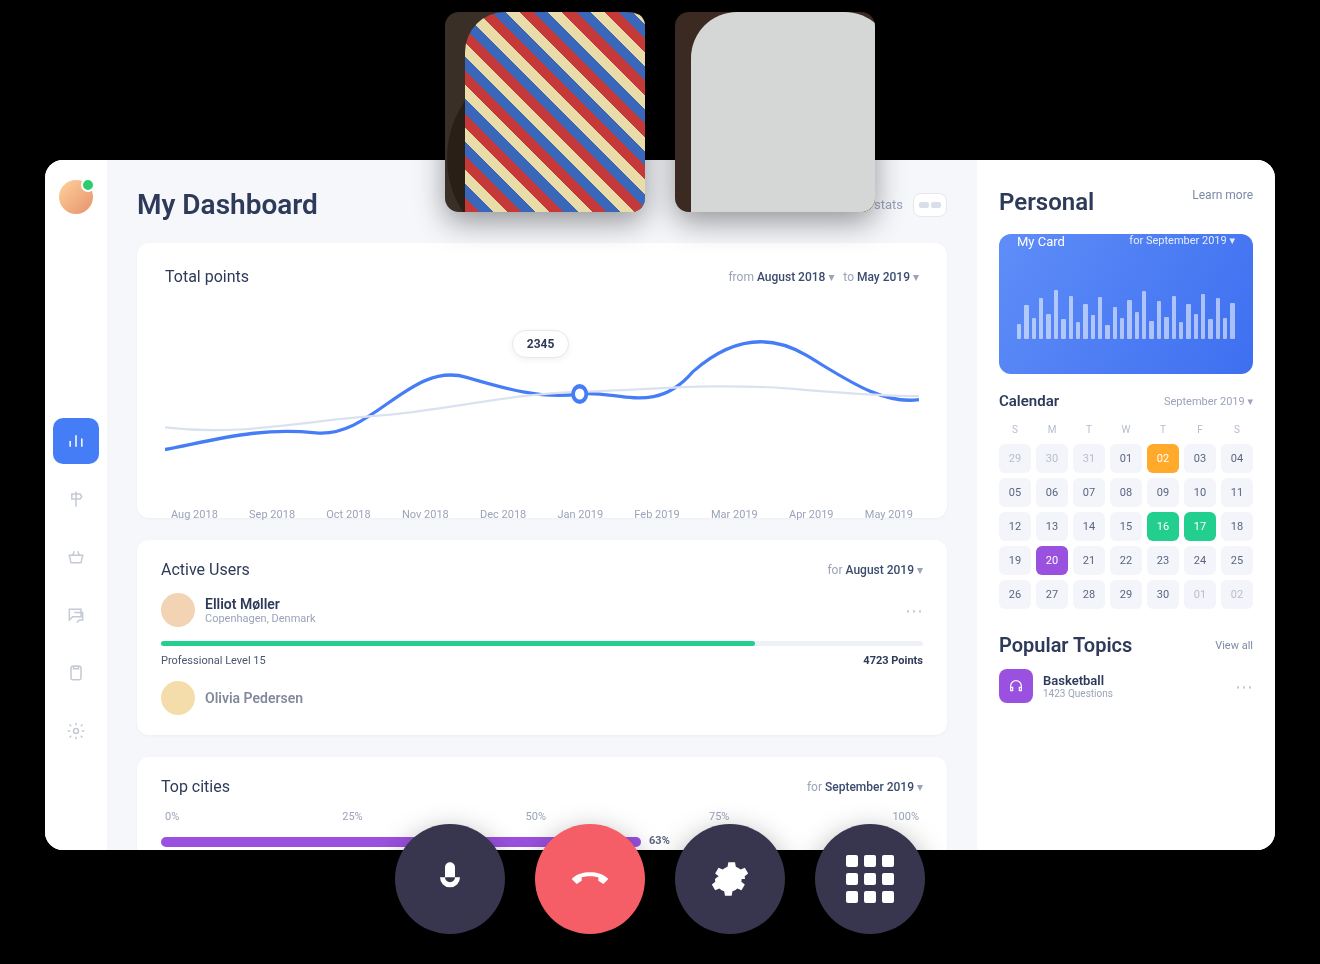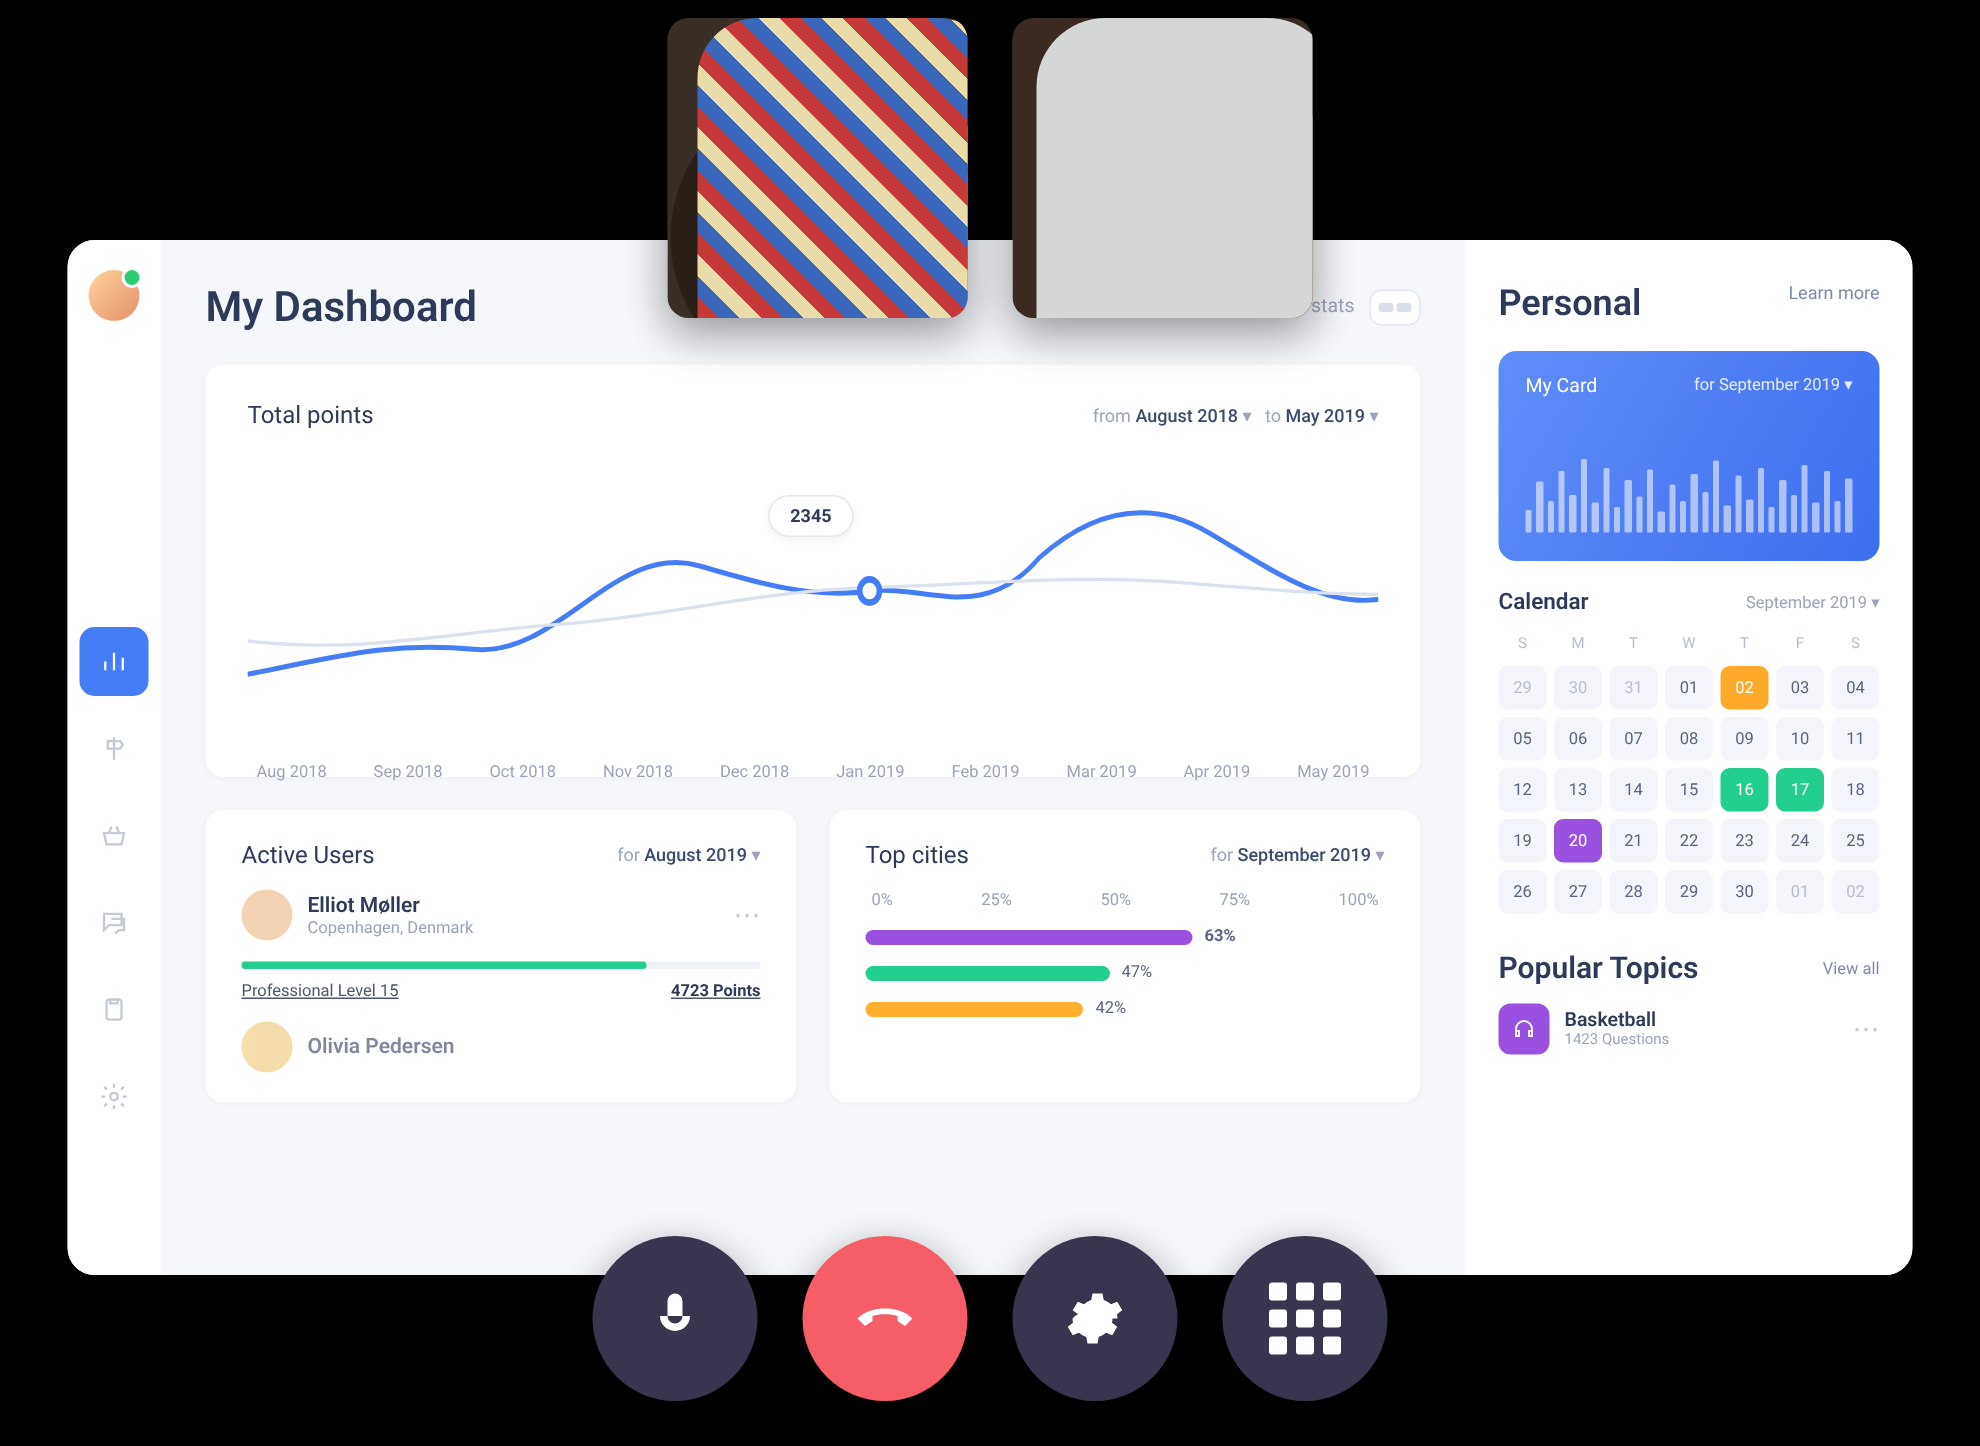--- a/index.html
+++ b/index.html
@@ -43,44 +43,44 @@
 .card-head { display:flex; align-items:center; justify-content:space-between; margin-bottom:8px; }
 .card-title { font-size:16px; font-weight:400; color:#2e3a59; }
 .card-sub { font-size:12px; color:#9aa3b8; }
 .card-sub b { color:#3a4b6d; font-weight:500; }
 .chart-wrap { position:relative; height:200px; }
 .chart-wrap svg { width:100%; height:100%; }
 .tooltip { position:absolute; top:36px; left:46%; background:#fff; border:1px solid #e4e8f0; border-radius:18px; padding:6px 14px; font-size:12px; font-weight:700; color:#2e3a59; box-shadow:0 2px 6px rgba(0,0,0,.06); }
 .x-labels { display:flex; justify-content:space-between; padding:0 6px; margin-top:10px; }
 .x-labels span { font-size:11px; color:#9aa3b8; }
 
-.row2 { display:flex; gap:22px; }
+.row2 { display:flex; gap:22px;flex-direction:column; }
 .half { flex:1; padding:20px 24px; }
 .user-row { display:flex; align-items:center; gap:10px; margin-top:14px; }
 .user-av { width:34px; height:34px; border-radius:50%; background:#f2d3b3; }
 .user-name { font-size:14px; font-weight:600; color:#2e3a59; }
 .user-loc { font-size:11px; color:#9aa3b8; }
 .dots { margin-left:auto; color:#c3c9d5; font-size:18px; }
 .prog-bar { height:5px; background:#eef1f6; border-radius:3px; margin-top:14px; }
 .prog-fill { height:100%; background:#22cf8f; border-radius:3px; }
-.prog-meta { display:flex; justify-content:space-between; font-size:11px; color:#4a5670; margin-top:8px;text-decoration:underline; }
+.prog-meta { display:flex; justify-content:space-between; font-size:11px; color:#4a5670; margin-top:8px; }
 .prog-meta b { font-weight:700; color:#2e3a59; }
 
 .city-labels { display:flex; justify-content:space-between; font-size:11px; color:#9aa3b8; margin-top:14px; padding:0 4px; }
 .city-bar { height:10px; border-radius:5px; margin-top:14px; position:relative; }
 .city-bar span { position:absolute; left:100%; margin-left:8px; top:-3px; font-size:11px; color:#5a6580; }
 
 .personal {
   width: 298px; background:#fff; padding: 28px 22px 0 22px; display:flex; flex-direction:column; gap:18px;
 }
 .personal-head { display:flex; justify-content:space-between; }
 .personal-title { font-size:24px; font-weight:600; color:#2e3a59; }
 .learn { font-size:12px; color:#7d8aa6; cursor:pointer; }
 
-.mycard { background:linear-gradient(120deg,#5f8df8,#3e6ff0); border-radius:12px; padding:16px 18px 12px 18px; color:#fff; height:140px; }
+.mycard { background:linear-gradient(120deg,#5f8df8,#3e6ff0); border-radius:12px; padding:0 18px 12px 18px; color:#fff; height:140px; }
 .mycard-head { display:flex; justify-content:space-between; font-size:13px; }
 .mycard-head .sub { font-size:11px; opacity:.85; }
 .mycard-chart { margin-top:20px; display:flex; align-items:flex-end; gap:3px; height:70px; }
 .mycard-chart i { flex:1; background:rgba(255,255,255,.55); border-radius:1px; }
 
 .cal-head { display:flex; justify-content:space-between; align-items:center; }
 .cal-title { font-size:15px; font-weight:600; color:#2e3a59; }
 .cal-sub { font-size:11px; color:#9aa3b8; }
 .cal-grid { display:grid; grid-template-columns:repeat(7,1fr); gap:5px; margin-top:10px; }
 .cal-dow { text-align:center; font-size:10px; color:#b5bccf; padding:4px 0; }

